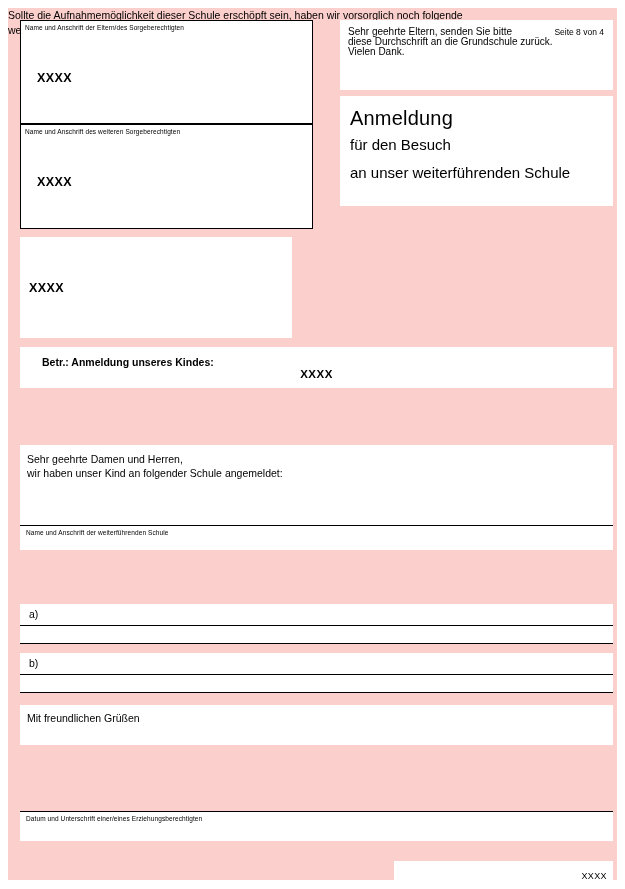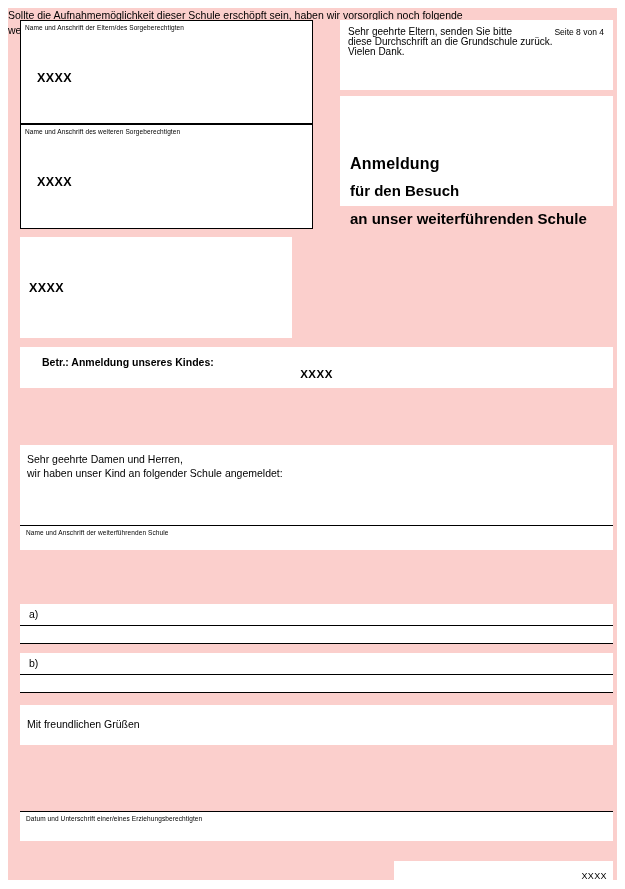--- a/index.html
+++ b/index.html
@@ -89,30 +89,29 @@
     font-size: 10px;
     line-height: 10px;
     white-space: pre-line;
   }
 
   #title-block {
     left: 332px; top: 88px; width: 273px; height: 110px;
     padding: 9px 10px 0 10px;
   }
   .title-main {
-    font-size: 16px;
-    font-weight: bold;
+    font-size: 20px;
+    font-weight: normal;
     line-height: 26px;
     letter-spacing: 0.2px;
-    margin-top: 46px;
   }
   .title-sub {
     font-size: 15px;
     line-height: 28px;
-    font-weight: bold;
+    font-weight: normal;
   }
 
   
   #subject-block {
     left: 12px; top: 339px; width: 593px; height: 41px;
     padding: 5px 0 0 22px;
   }
   .subject-label {
     font-size: 10.5px;
     font-weight: bold;
@@ -181,21 +180,21 @@
   .alt-rule-2 {
     position: absolute;
     left: 0; right: 0;
     bottom: 0;
     border-top: 1.2px solid #000;
   }
 
   
   #closing-block {
     left: 12px; top: 697px; width: 593px; height: 40px;
-    padding: 13px 0 0 7px;
+    padding: 7px 0 0 7px;
   }
   .closing-text { font-size: 10.5px; }
 
   
   #signature-block {
     left: 12px; top: 803px; width: 593px; height: 30px;
     border-top: 1.3px solid #000;
     padding: 2px 0 0 6px;
   }
 

